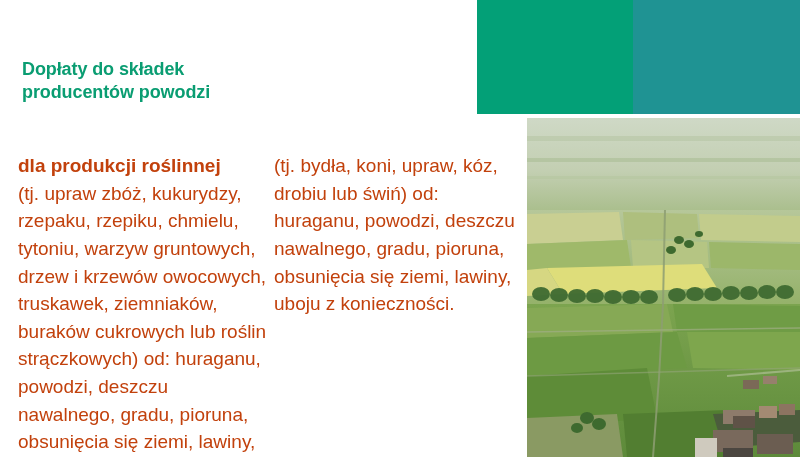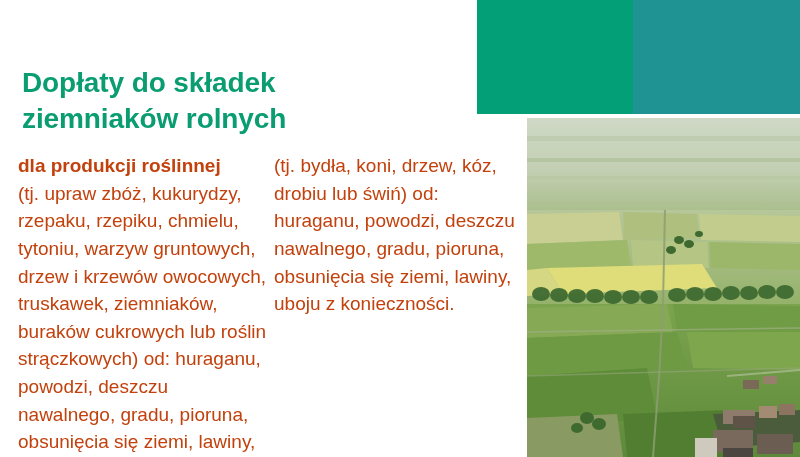--- a/index.html
+++ b/index.html
@@ -42,21 +42,21 @@
     background: #1f9393;
   }
 
   
   .title {
     position: absolute;
     left: 22px;
     top: 46px;
     width: 300px;
     color: #0a9d72;
-    font-size: 28px;
+    font-size: 18px;
     font-weight: bold;
     line-height: 1.28;
     letter-spacing: -0.1px;
   }
 
   
   .columns {
     position: absolute;
     left: 18px;
     top: 152px;
@@ -99,34 +99,34 @@
 </head>
 <body>
 
 <div class="slide">
 
   <div class="band-primary"></div>
   <div class="band-secondary"></div>
 
   <h1 class="title">
     <span>Dopłaty do składek</span><br>
-    <span>ziemniaków rolnych</span>
+    <span>producentów powodzi</span>
   </h1>
 
   <div class="columns">
 
     <div class="col col-left">
       <p>
         <span class="lead">dla produkcji roślinnej</span><span>(tj. upraw zbóż, kukurydzy, rzepaku, rzepiku, chmielu, tytoniu, warzyw gruntowych, drzew i krzewów owocowych, truskawek, ziemniaków, buraków cukrowych lub roślin strączkowych) od: </span><span class="strong">huraganu, powodzi, deszczu nawalnego, gradu, pioruna, obsunięcia się ziemi, lawiny, suszy, ujemnych skutków przezimowania lub przymrozków wiosennych</span>
       </p>
     </div>
 
     <div class="col col-right">
       <p>
-        <span>(tj. bydła, koni, drzew, kóz, drobiu lub świń) od: </span><span class="strong">huraganu, powodzi, deszczu nawalnego, gradu, pioruna, obsunięcia się ziemi, lawiny, uboju z konieczności.</span>
+        <span>(tj. bydła, koni, upraw, kóz, drobiu lub świń) od: </span><span class="strong">huraganu, powodzi, deszczu nawalnego, gradu, pioruna, obsunięcia się ziemi, lawiny, uboju z konieczności.</span>
       </p>
     </div>
 
   </div>
 
   <div class="photo">
     <svg viewBox="0 0 273 339" preserveAspectRatio="none">
       <defs>
         <linearGradient id="skyHaze" x1="0" y1="0" x2="0" y2="1">
           <stop offset="0%" stop-color="#cfd9c6"></stop>

